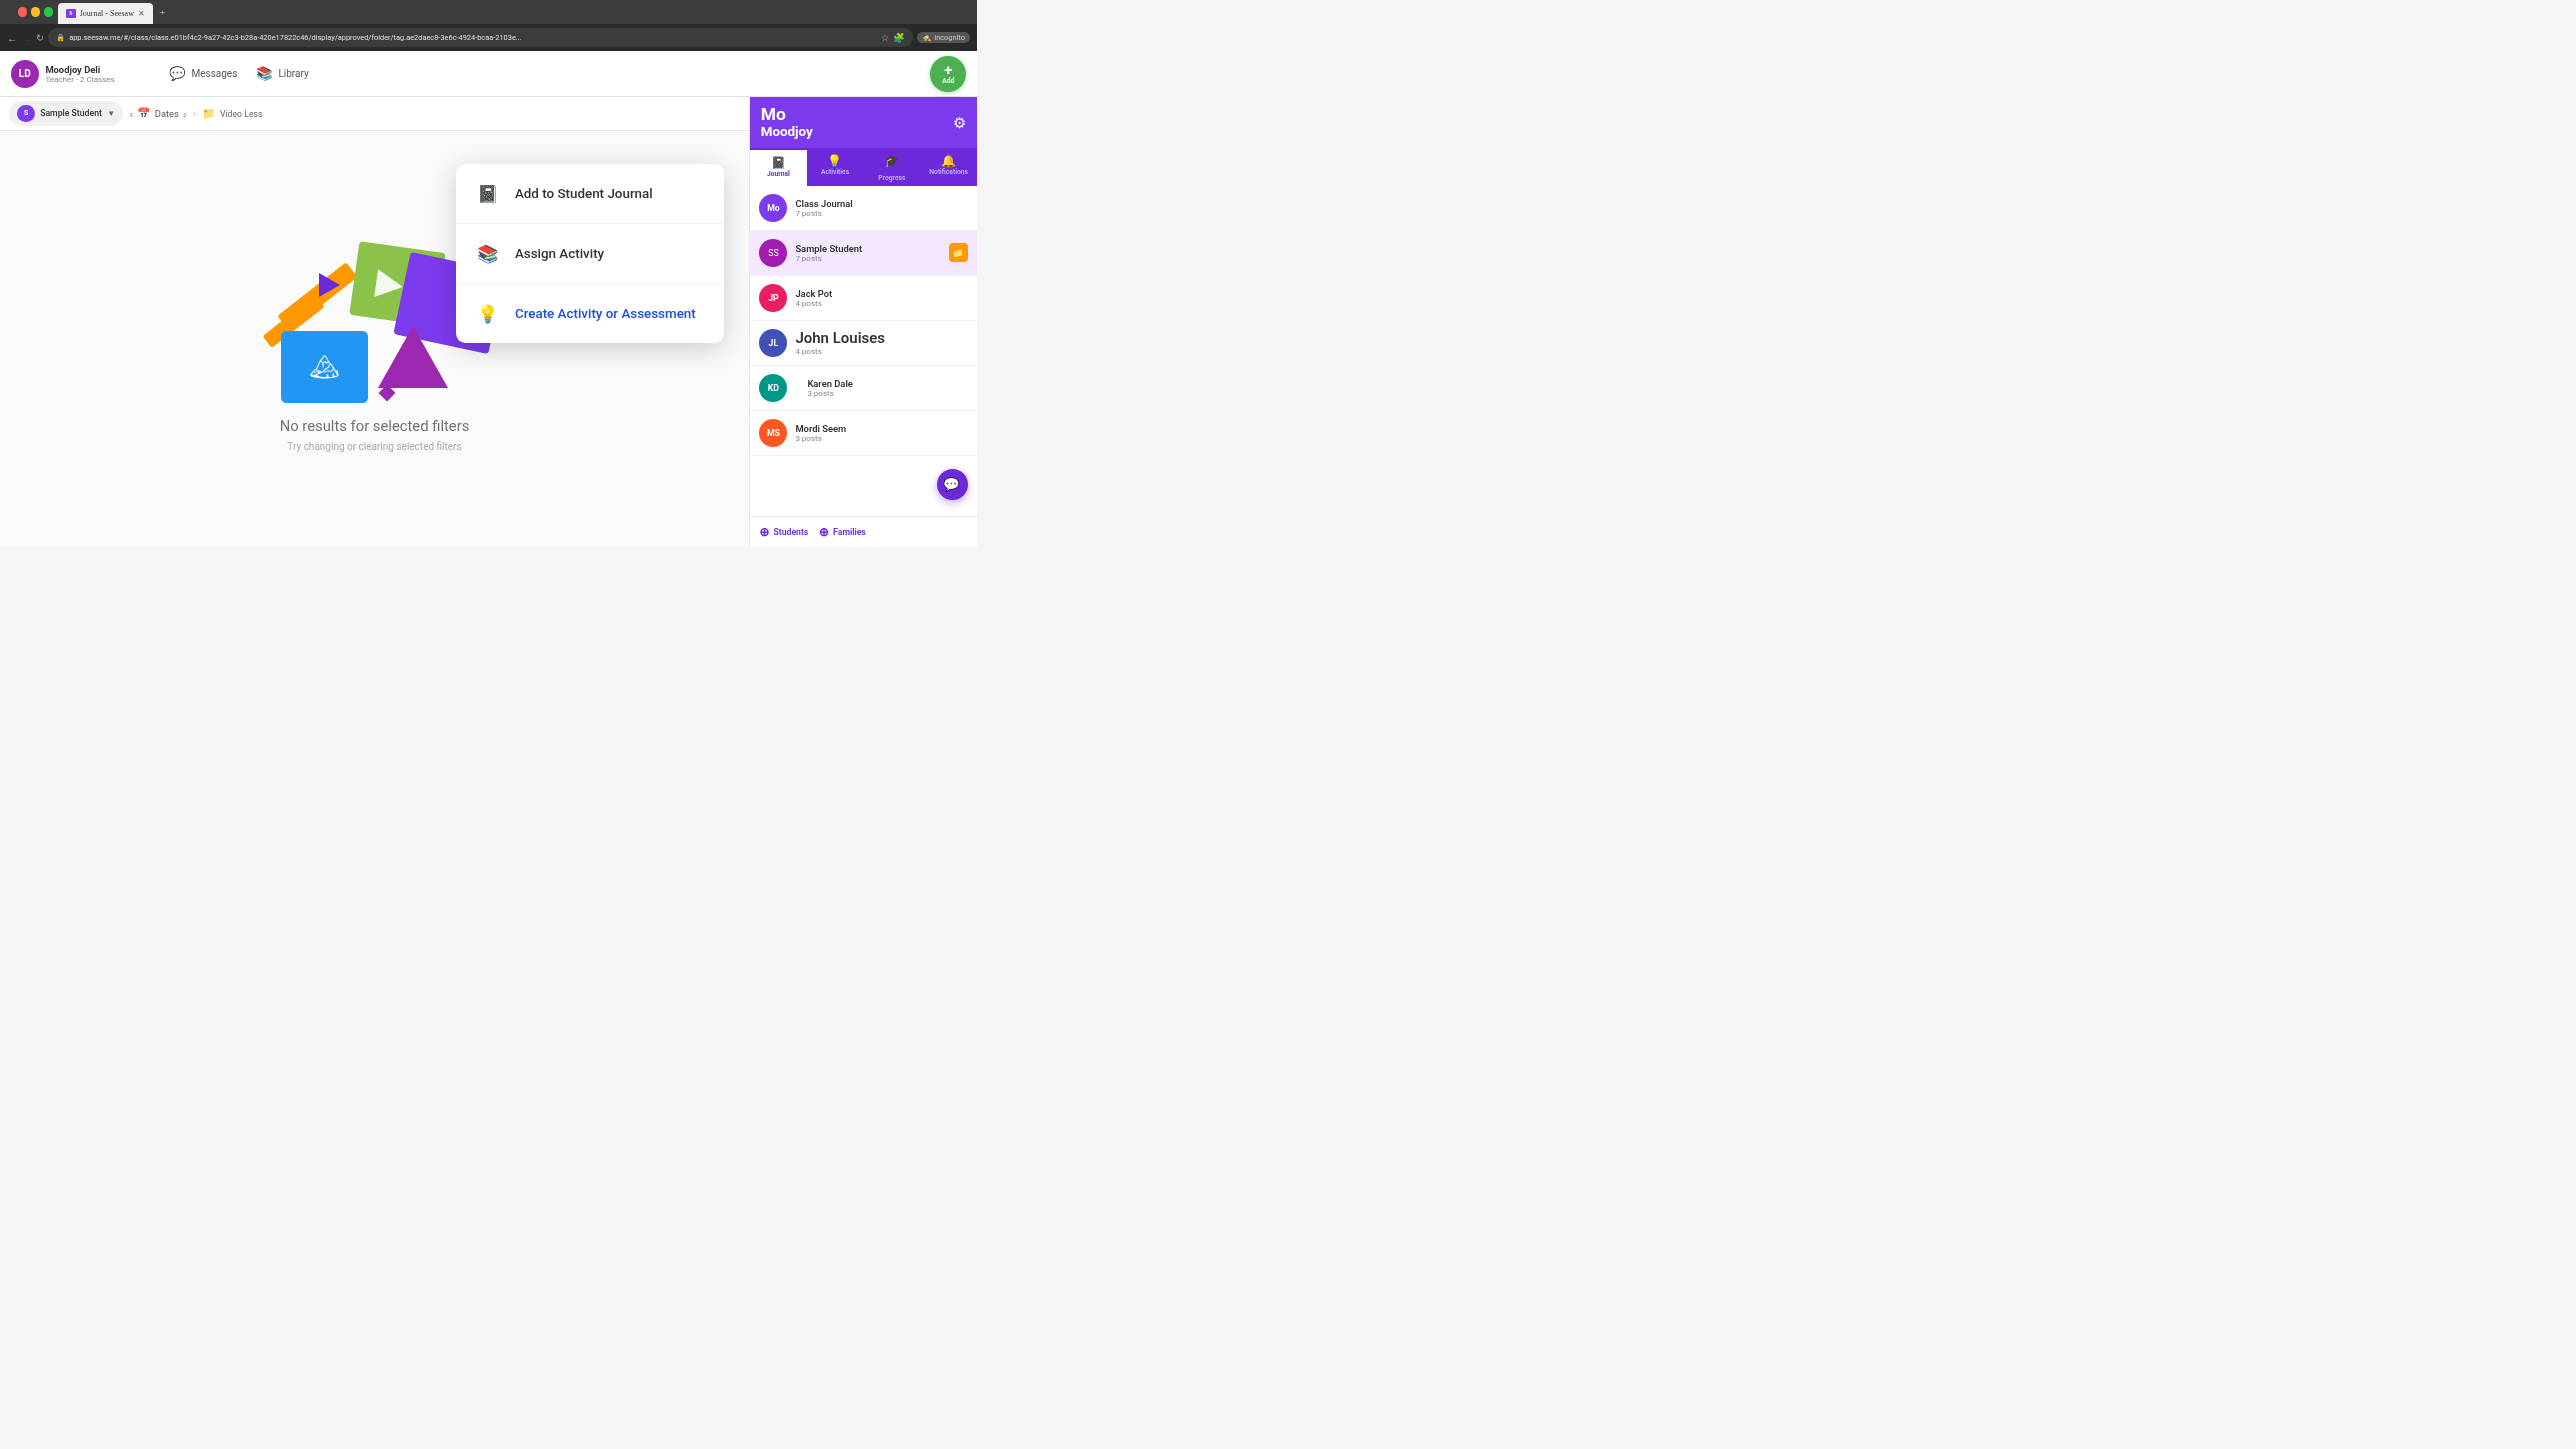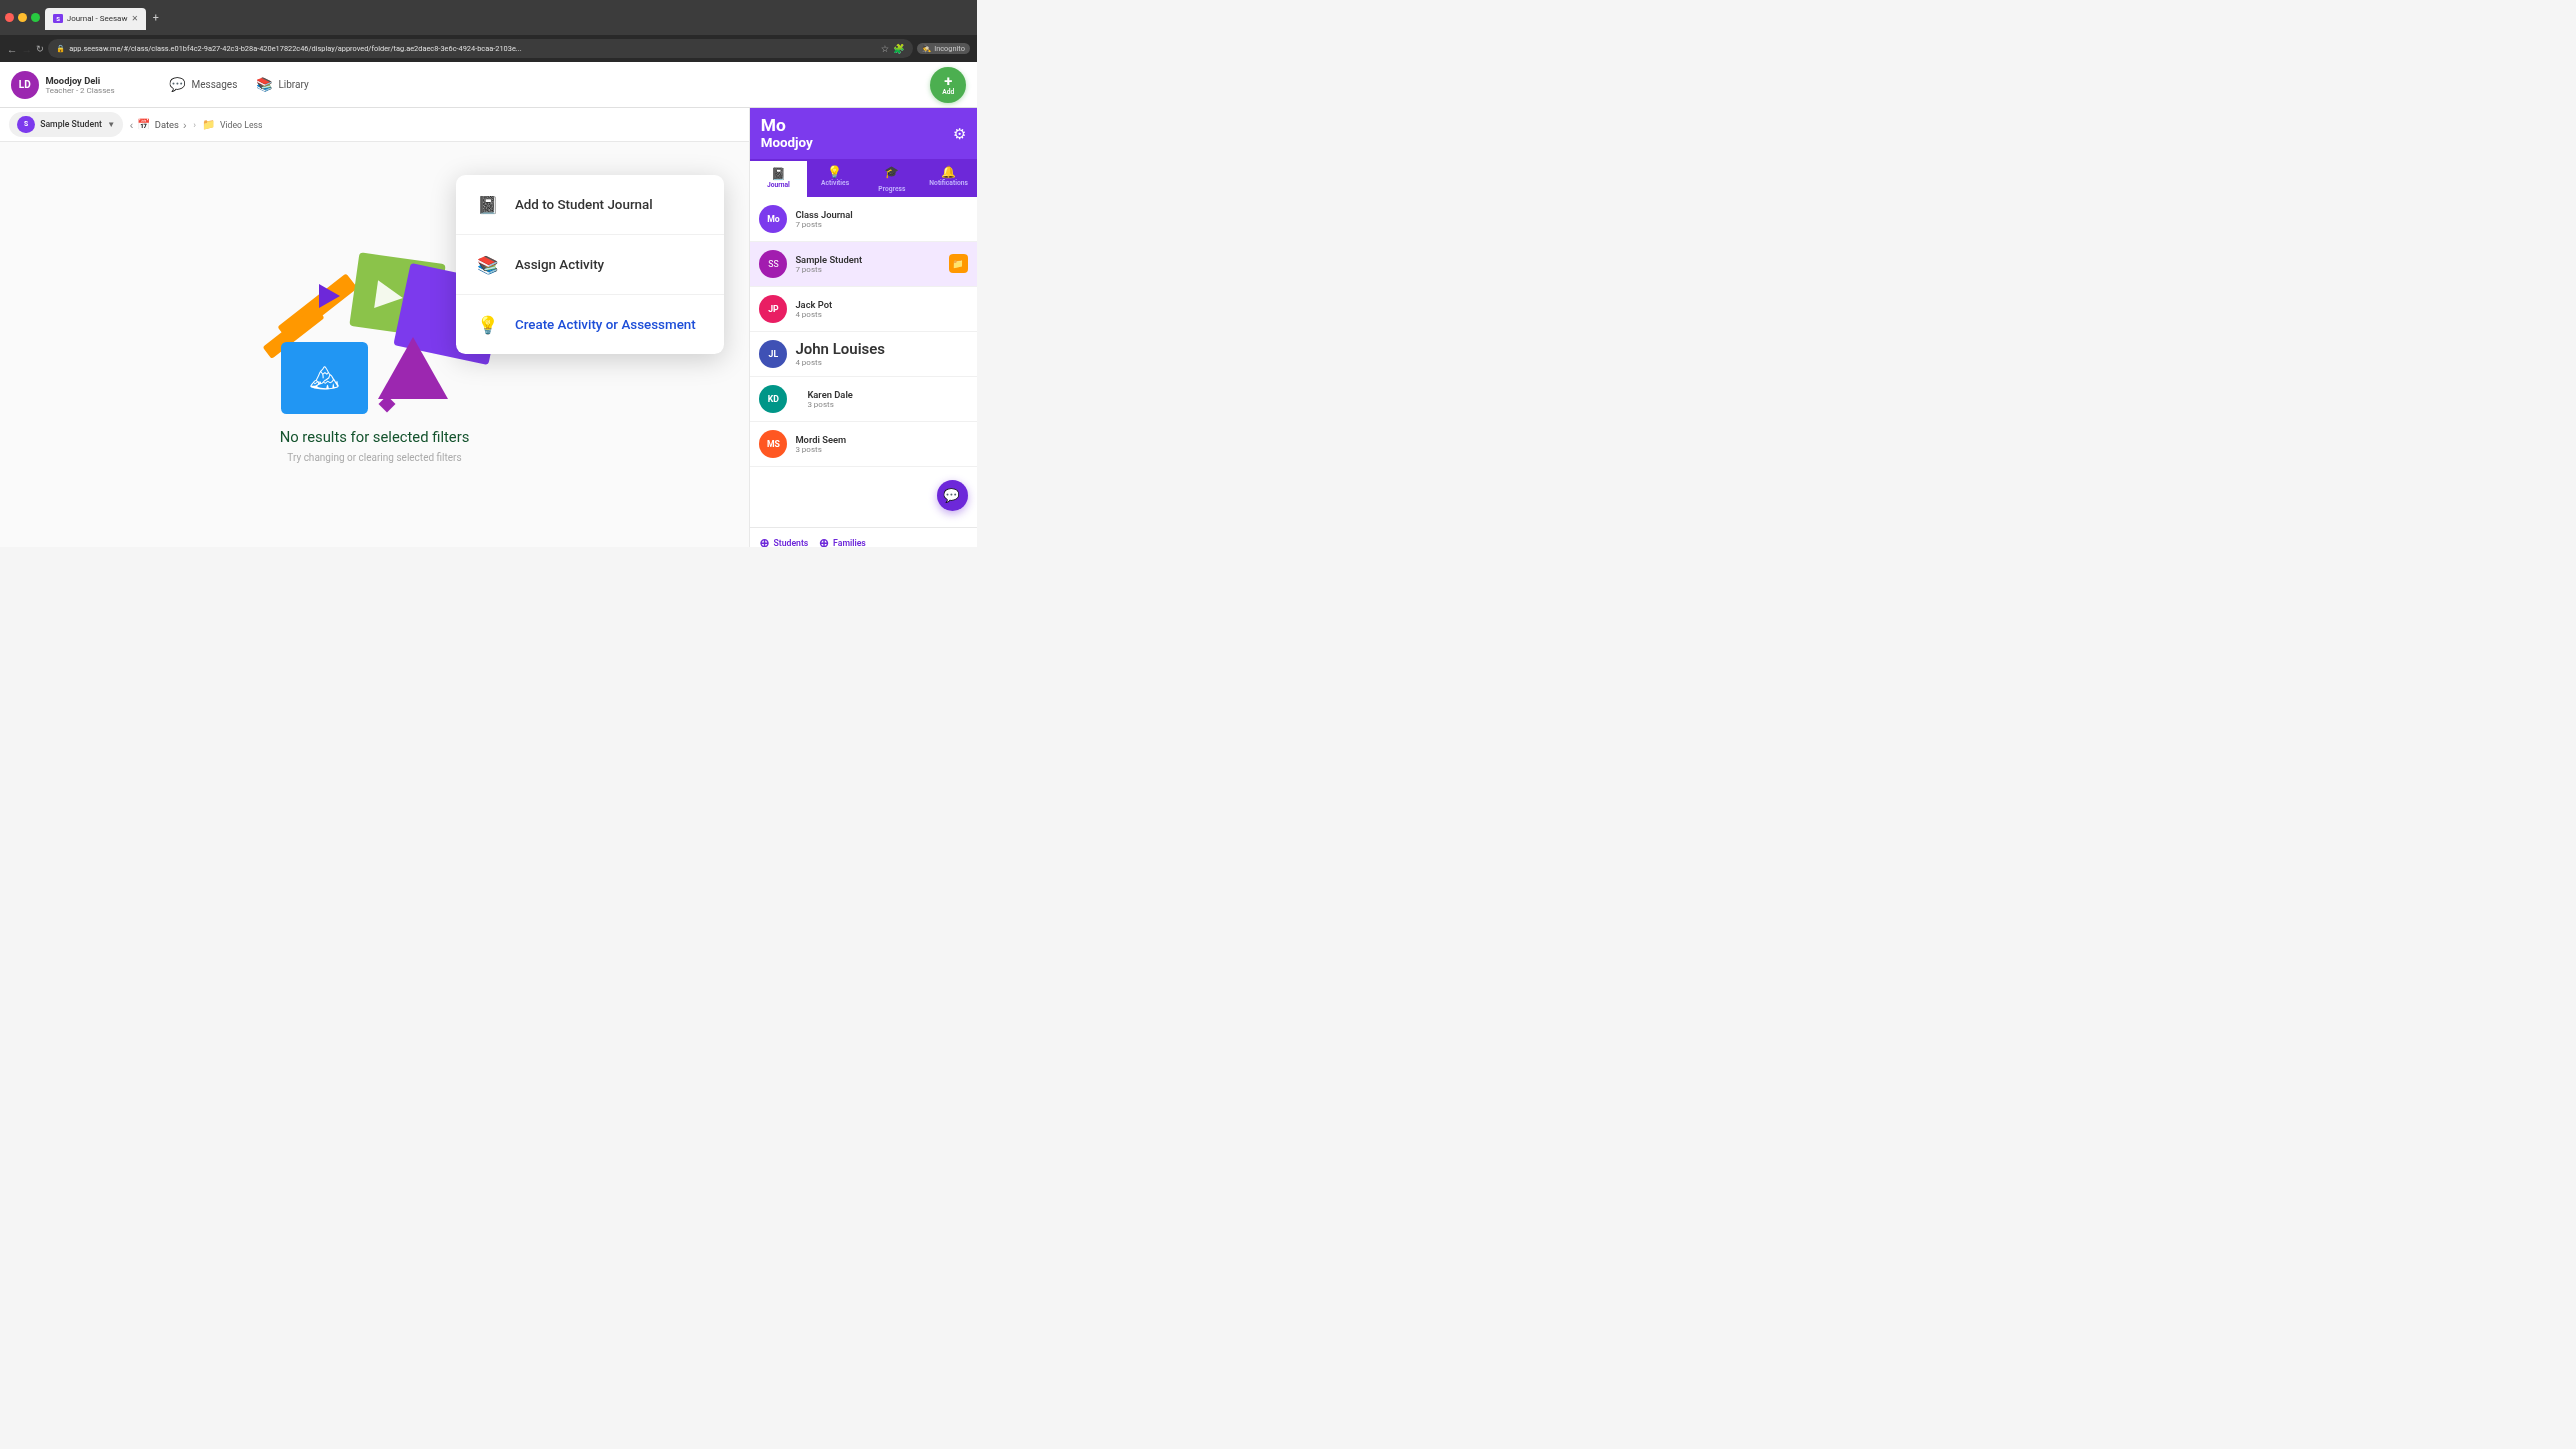--- a/index.html
+++ b/index.html
@@ -5,21 +5,21 @@
     * { box-sizing: border-box; margin: 0; padding: 0; }
     body { font-family: -apple-system, BlinkMacSystemFont, 'Segoe UI', Roboto, sans-serif; background: #f5f5f5; width: 977px; height: 547px; overflow: hidden; position: relative; }
     .browser-btn { width: 9.4px; height: 9.4px; border-radius: 50%; border: none; cursor: pointer; }
     .browser-btn.close { background: #ff5f57; }
     .browser-btn.minimize { background: #ffbd2e; }
     .browser-btn.maximize { background: #28c940; }
   </style>
 </head>
 <body>
 
-<div style="background:#3c3c3c; height:35px; display:flex; align-items:center; padding:0 5px; gap:5.4px;">
+<div style="background:#3c3c3c; height:24px; display:flex; align-items:center; padding:0 18px; gap:5.4px;font-family:Liberation Serif, serif;">
   <div style="display:flex; gap:3.4px; align-items:center;">
     <div class="browser-btn close"></div>
     <div class="browser-btn minimize"></div>
     <div class="browser-btn maximize"></div>
   </div>
   <div style="display:flex; align-items:flex-end; gap:1.3px; height:24px;">
     <div style="background:#f0f0f0; border-radius:4px 4px 0 0; padding:4px 8px; font-size:8px; color:#333; display:flex; align-items:center; gap:4px; height:21.5px;">
       <div style="width:9.4px; height:9.4px; background:#7c3aed; border-radius:1.3px; display:flex; align-items:center; justify-content:center; color:white; font-size:6px; font-weight:bold;">S</div>
       <span>Journal - Seesaw</span>
       <span style="color:#666; font-size:8px; cursor:pointer;">✕</span>
@@ -110,21 +110,21 @@
           <div style="position:absolute; top:46px; left:72px; width:0; height:0; border-style:solid; border-width:12px 0 12px 21.5px; border-color:transparent transparent transparent #6d28d9;"></div>
 
           <div style="position:absolute; top:104px; left:34px; width:87px; height:72px; background:#2196f3; border-radius:5.4px; display:flex; align-items:center; justify-content:center;">
             <div style="color:white; font-size:24px;">🏔</div>
           </div>
 
           <div style="position:absolute; top:99px; left:131px; width:0; height:0; border-style:solid; border-width:0 35px 62px 35px; border-color:transparent transparent #9c27b0 transparent;"></div>
 
           <div style="position:absolute; top:160px; left:134px; width:12px; height:12px; background:#9c27b0; transform:rotate(45deg);"></div>
         </div>
-        <div style="font-size:14.8px; color:#14532d; font-weight:400; margin-bottom:6px;">No results for selected filters</div>
+        <div style="font-size:14.8px; color:#737373; font-weight:400; margin-bottom:6px;">No results for selected filters</div>
         <div style="font-size:10px; color:#aaa;">Try changing or clearing selected filters</div>
       </div>
     </div>
 
     <div style="position:absolute; left:456px; top:67px; background:white; border-radius:9.4px; box-shadow:0 5.4px 27px rgba(0,0,0,0.18); z-index:100; min-width:268px; overflow:hidden;">
       <div style="display:flex; align-items:center; gap:12px; padding:14.8px 17.4px; cursor:pointer; border-bottom:0.7px solid #f0f0f0;">
         <div style="width:29.5px; height:29.5px; display:flex; align-items:center; justify-content:center; font-size:17.4px;">📓</div>
         <span style="font-size:13.4px; color:#333; font-weight:500;">Add to Student Journal</span>
       </div>
       <div style="display:flex; align-items:center; gap:12px; padding:14.8px 17.4px; cursor:pointer; border-bottom:0.7px solid #f0f0f0;">

